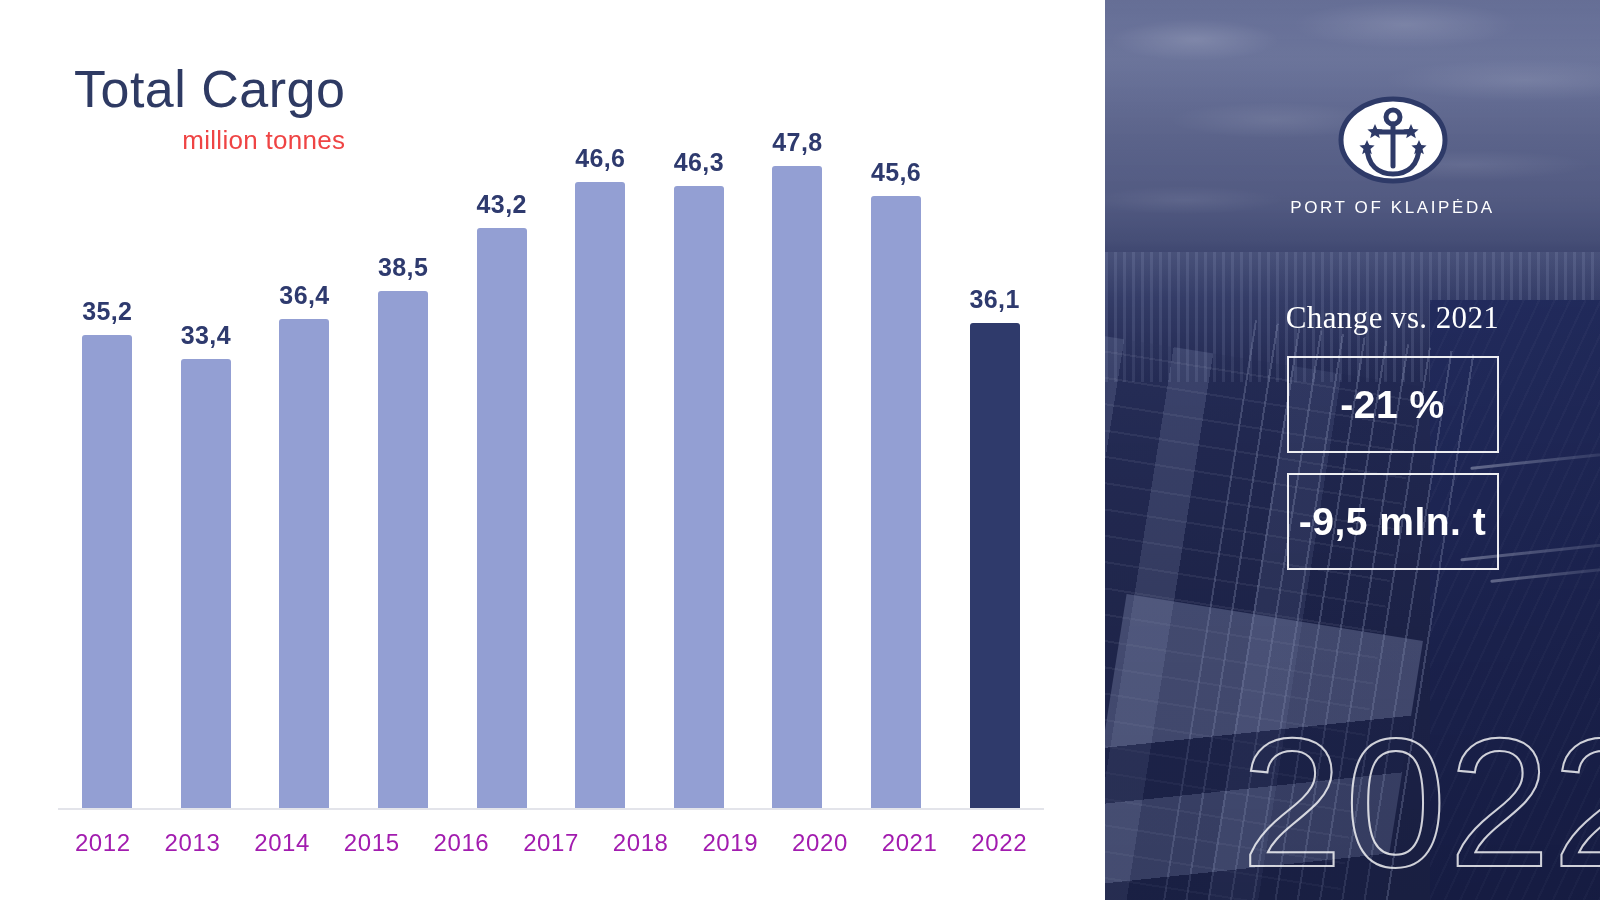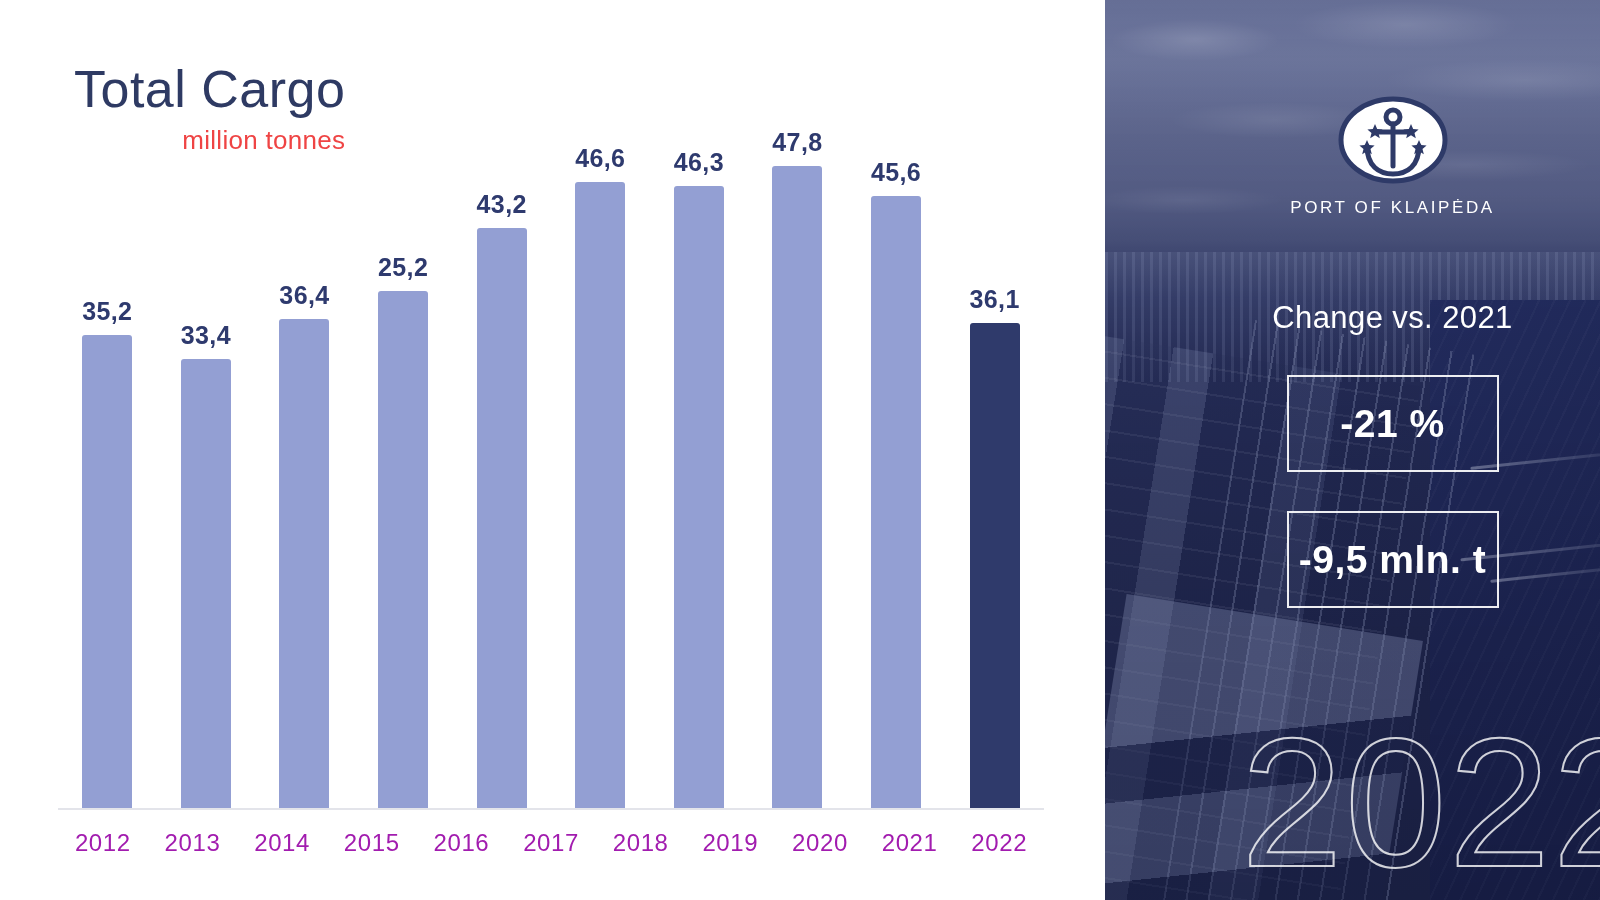--- a/index.html
+++ b/index.html
@@ -278,23 +278,24 @@
     display:flex;
     flex-direction:column;
     align-items:center;
   }
   #change-caption {
     font-size:31px;
     font-weight:300;
     letter-spacing:0.4px;
     color:#ffffff;
     white-space:nowrap;
+    font-family:Liberation Serif, serif;
   }
   .stat-box {
-    margin-top:39px;
+    margin-top:20px;
     width:212px;
     height:97px;
     border:2px solid rgba(255,255,255,.92);
     display:flex;
     align-items:center;
     justify-content:center;
   }
   .stat-value {
     font-size:39px;
     font-weight:700;
@@ -338,21 +339,21 @@
           </div>
           <div class="bar-slot">
             <div class="bar-value" style="bottom: 458px;">33,4</div>
             <div class="bar-rect" style="height: 449px; background: rgb(147, 159, 211);"></div>
           </div>
           <div class="bar-slot">
             <div class="bar-value" style="bottom: 498px;">36,4</div>
             <div class="bar-rect" style="height: 489px; background: rgb(147, 159, 211);"></div>
           </div>
           <div class="bar-slot">
-            <div class="bar-value" style="bottom: 526px;">25,2</div>
+            <div class="bar-value" style="bottom: 526px;">38,5</div>
             <div class="bar-rect" style="height: 517px; background: rgb(147, 159, 211);"></div>
           </div>
           <div class="bar-slot">
             <div class="bar-value" style="bottom: 589px;">43,2</div>
             <div class="bar-rect" style="height: 580px; background: rgb(147, 159, 211);"></div>
           </div>
           <div class="bar-slot">
             <div class="bar-value" style="bottom: 635px;">46,6</div>
             <div class="bar-rect" style="height: 626px; background: rgb(147, 159, 211);"></div>
           </div>

